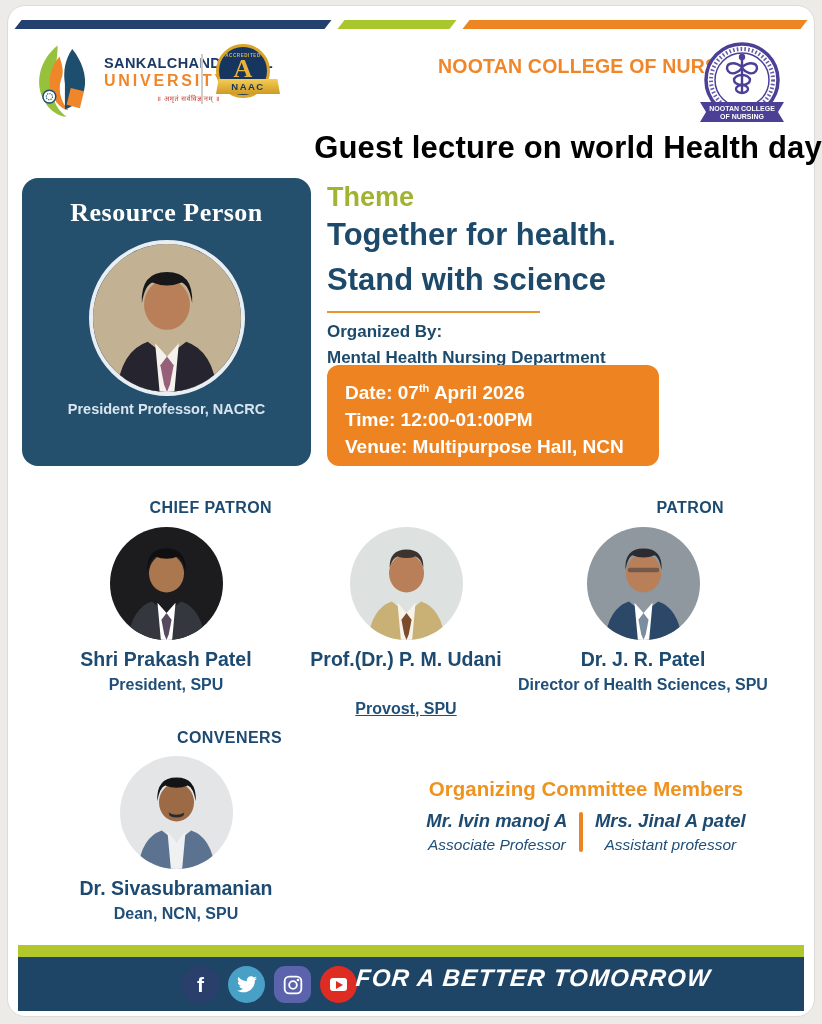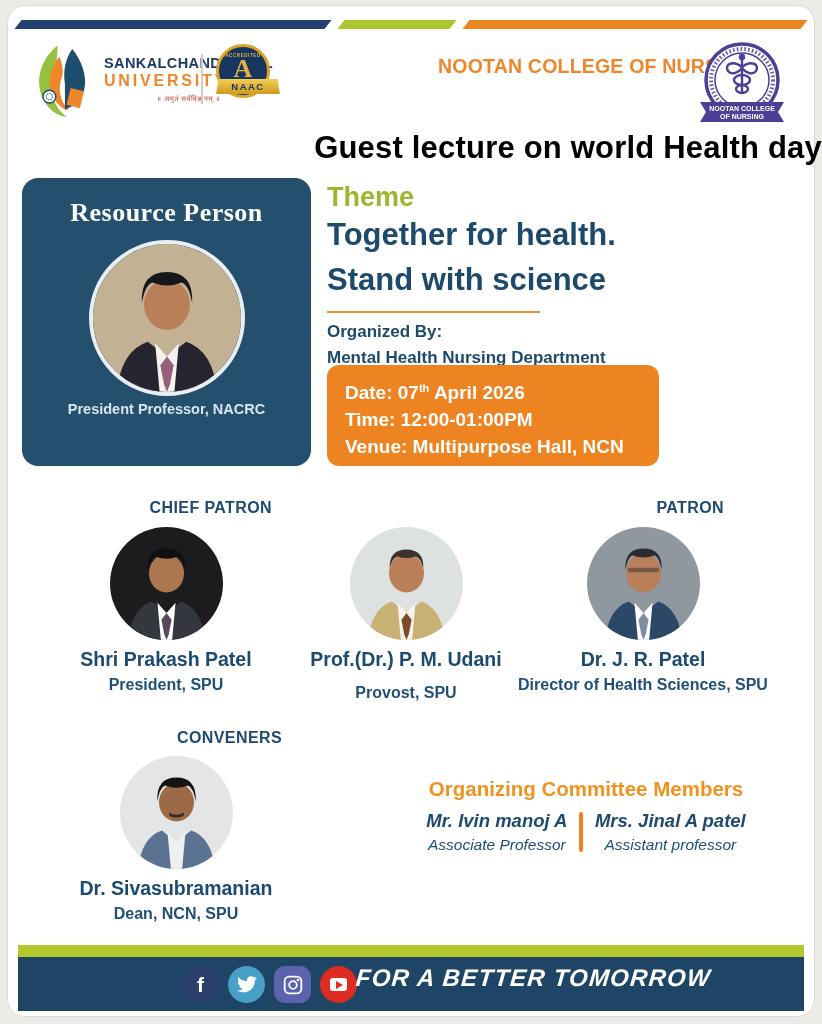--- a/index.html
+++ b/index.html
@@ -199,21 +199,21 @@
     <svg viewBox="0 0 100 100">
         <rect width="100" height="100" fill="var(--abg)"></rect>
         <ellipse cx="50" cy="41" rx="15.5" ry="17" fill="var(--askin)"></ellipse>
         <path d="M35,36 q0,-16 15,-16 q15,0 15,16 q-3,-9 -7,-10 q-8,3 -16,0 q-4,1 -7,10 z" fill="var(--ahair)"></path>
         <path d="M16,100 q3,-28 21,-34 l13,10 13,-10 q18,6 21,34 z" fill="var(--asuit)"></path>
         <path d="M42,67 l8,9 8,-9 l-3,33 h-10 z" fill="var(--ashirt)"></path>
         <path d="M50,76 l4.5,6 -2.5,13 -2,5 -2,-5 -2.5,-13 z" fill="var(--atie)"></path>
       </svg>
   </div>
   <div class="abs person-name" style="left:286px;top:648px;width:240px;">Prof.(Dr.) P. M. Udani</div>
-  <div class="abs person-role" style="left:286px;top:684px;width:240px;">Provost, SPU</div>
+  <div class="abs person-role" style="left:286px;top:700px;width:240px;text-decoration:underline;">Provost, SPU</div>
   <div class="abs avatar-circle av av-jr" style="left:587px;top:527px;">
     <svg viewBox="0 0 100 100">
         <rect width="100" height="100" fill="var(--abg)"></rect>
         <ellipse cx="50" cy="41" rx="15.5" ry="17" fill="var(--askin)"></ellipse>
         <path d="M34,38 q-1,-19 16,-19 q17,0 16,19 q-2,-11 -6,-13 q-10,4 -20,0 q-4,2 -6,13 z" fill="var(--ahair)"></path>
         <path d="M16,100 q3,-28 21,-34 l13,10 13,-10 q18,6 21,34 z" fill="var(--asuit)"></path>
         <path d="M42,67 l8,9 8,-9 l-3,33 h-10 z" fill="var(--ashirt)"></path>
         <path d="M50,76 l4.5,6 -2.5,13 -2,5 -2,-5 -2.5,-13 z" fill="var(--atie)"></path>
         <rect x="36" y="36" width="28" height="4" rx="2" fill="#3a3a3e" opacity="0.55"></rect>
       </svg>

